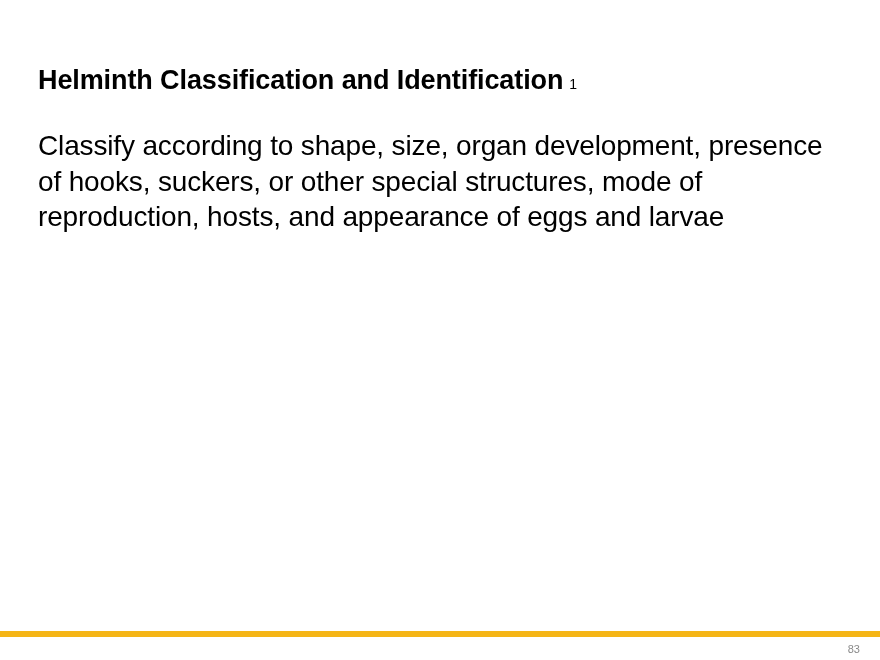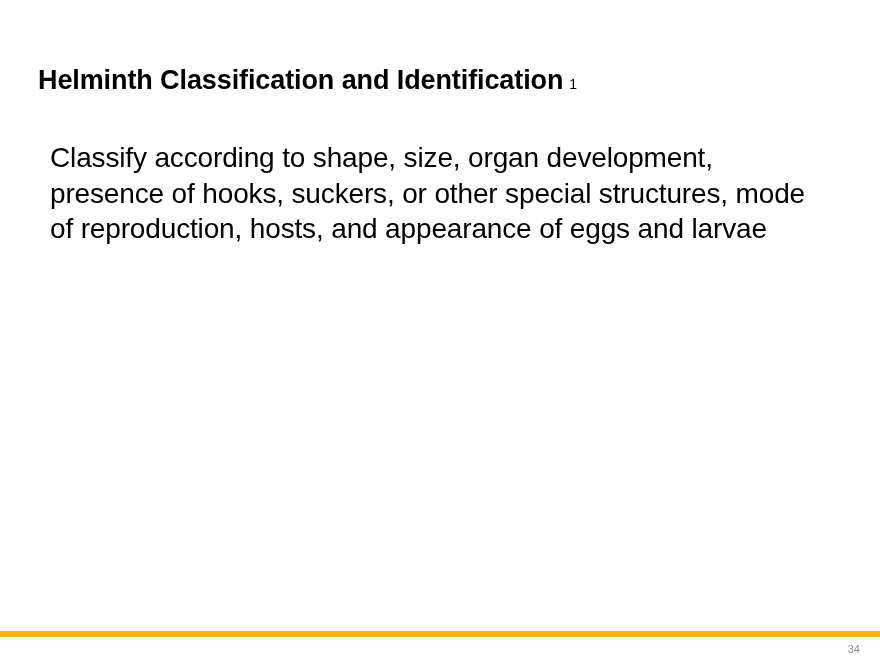--- a/index.html
+++ b/index.html
@@ -45,21 +45,21 @@
     top: 128px;
     width: 790px;
   }
 
   .para {
     font-size: 28px;
     font-weight: normal;
     color: #000000;
     line-height: 35.5px;
     letter-spacing: -0.15px;
-    margin: 12px;
+    margin: 0;
   }
   .para + .para {
     margin-top: 20px;
   }
 
   .footer-rule {
     position: absolute;
     left: 0;
     top: 631px;
     width: 880px;
@@ -84,15 +84,15 @@
 <div class="slide">
 
   <h1 class="slide-title"><span>Helminth Classification and Identification</span><span class="title-sup">1</span></h1>
 
   <div class="body-block">
     <p class="para">Classify according to shape, size, organ development, presence of hooks, suckers, or other special structures, mode of reproduction, hosts, and appearance of eggs and larvae</p>
   </div>
 
   <div class="footer-rule"></div>
 
-  <div class="page-number">34</div>
+  <div class="page-number">83</div>
 
 </div>
 
 </body></html>

